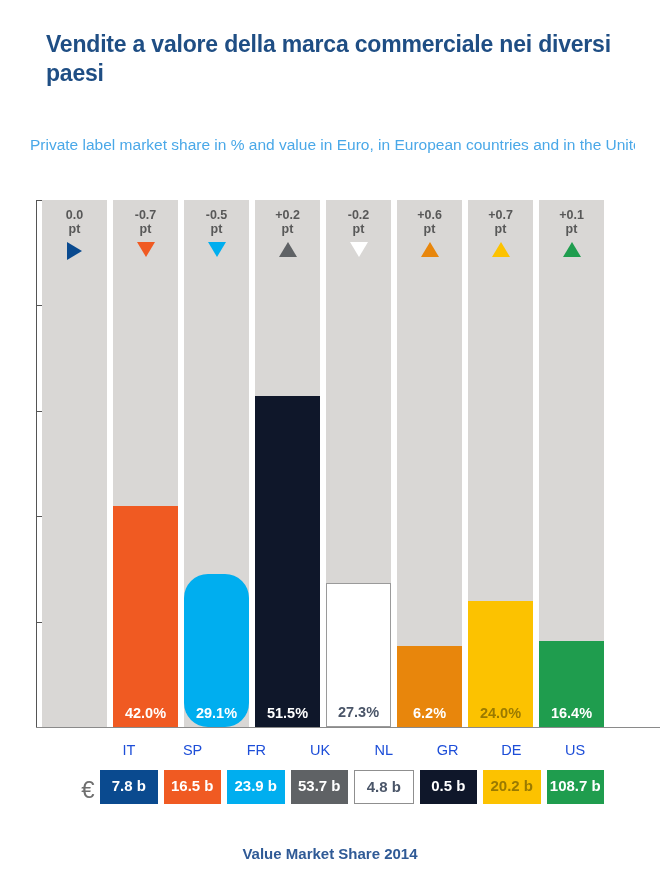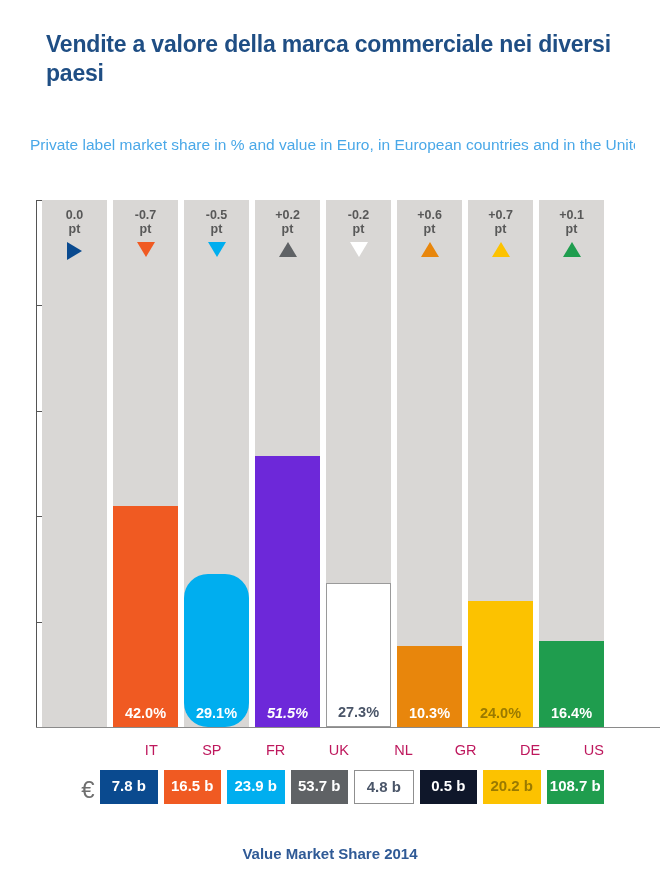--- a/index.html
+++ b/index.html
@@ -182,23 +182,23 @@
     position: absolute;
     left: 100px;
     width: 504px;
     display: flex;
     gap: 6px;
   }
   .frow.names { top: 0px; }
   .frow.vals  { top: 28px; }
   .cellname {
     flex: 1 1 0;
-    text-align: right;
+    text-align: center;
     font-size: 14.5px;
-    color: #be185d;
+    color: #1d4ed8;
   }
   .cellval {
     flex: 1 1 0;
     text-align: center;
     font-size: 15px;
     font-weight: bold;
     color: #ffffff;
     padding: 7px 0 8px 0;
     box-sizing: border-box;
   }
@@ -266,42 +266,42 @@
           <div class="bar" style="height: 153px; background: rgb(0, 174, 239); border-radius: 24px;">
             <div class="pct">29.1%</div>
           </div>
         </div>
         <div class="col ghost">
           <div class="delta">
             <div>+0.2</div>
             <div>pt</div>
             <div class="marker up" style="color: rgb(95, 98, 101);"></div>
           </div>
-          <div class="bar" style="height: 271px; background: #6d28d9; font-style: italic;">
+          <div class="bar" style="height: 331px; background: #0f172a;">
             <div class="pct">51.5%</div>
           </div>
         </div>
         <div class="col ghost">
           <div class="delta">
             <div>-0.2</div>
             <div>pt</div>
             <div class="marker outline-down" style="color: rgb(255, 255, 255);"></div>
           </div>
           <div class="bar hollow" style="height: 144px;">
             <div class="pct">27.3%</div>
           </div>
         </div>
         <div class="col ghost">
           <div class="delta">
             <div>+0.6</div>
             <div>pt</div>
             <div class="marker up" style="color: rgb(232, 134, 12);"></div>
           </div>
           <div class="bar" style="height: 81px; background: rgb(232, 134, 12);">
-            <div class="pct">10.3%</div>
+            <div class="pct">6.2%</div>
           </div>
         </div>
         <div class="col ghost">
           <div class="delta">
             <div>+0.7</div>
             <div>pt</div>
             <div class="marker up" style="color: rgb(252, 194, 0);"></div>
           </div>
           <div class="bar goldtext" style="height: 126px; background: rgb(252, 194, 0);">
             <div class="pct">24.0%</div>

